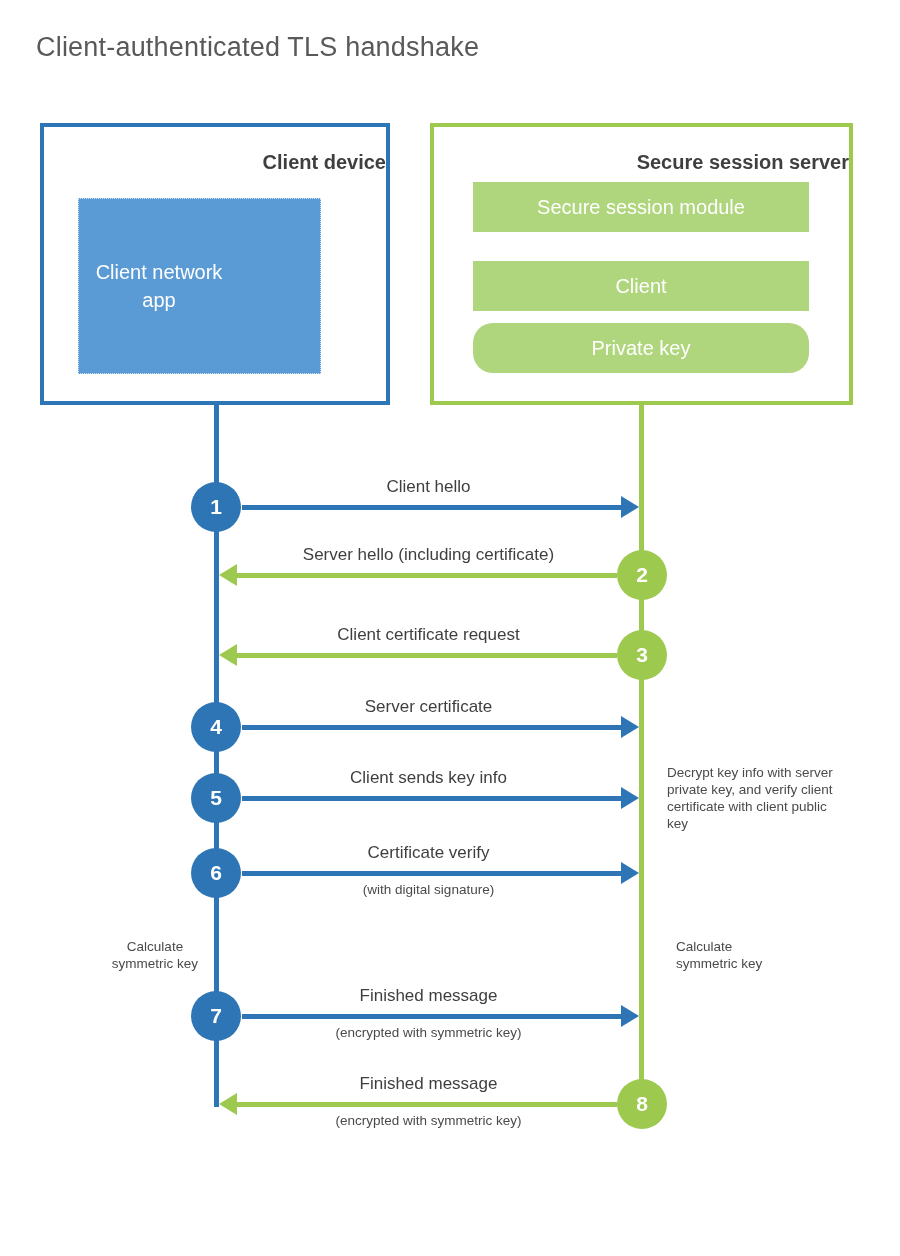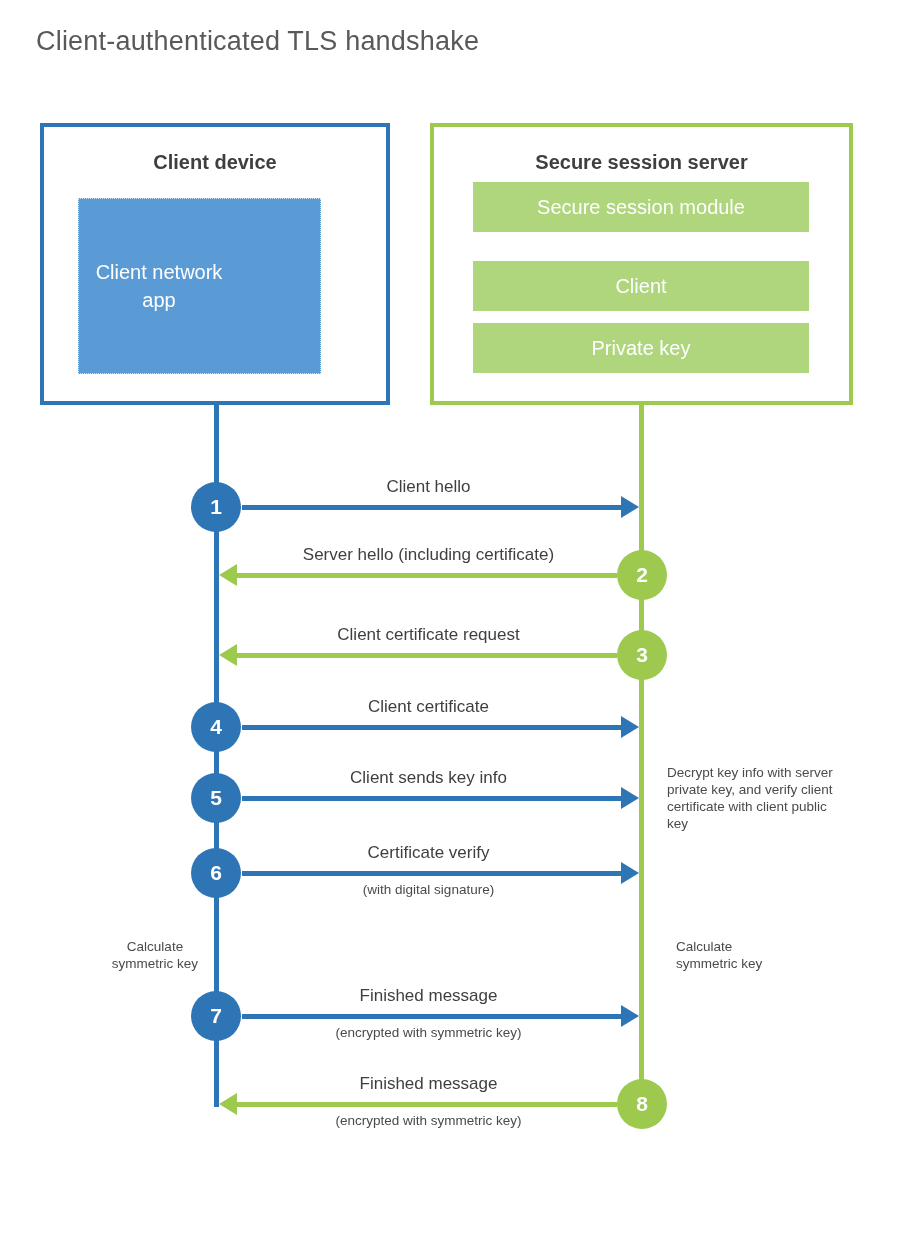--- a/index.html
+++ b/index.html
@@ -14,38 +14,38 @@
   body { background: #fff; font-family: "Liberation Sans", sans-serif; }
   .canvas {
     position: relative;
     width: 900px;
     height: 1256px;
     background: #fff;
     overflow: hidden;
   }
   .page-title {
     position: absolute;
-    left: 36px; top: 26px;
+    left: 36px; top: 32px;
     font-size: 27px;
     font-weight: 400;
     color: var(--text-gray);
     letter-spacing: 0.2px;
   }
   
   .actor {
     position: absolute;
     top: 123px;
     height: 282px;
     background: #fff;
   }
   .actor.client { left: 40px; width: 350px; border: 4px solid var(--blue); }
   .actor.server { left: 430px; width: 423px; border: 4px solid var(--green); }
   .actor-title {
     margin-top: 24px;
-    text-align: center;
+    text-align: right;
     font-size: 20px;
     font-weight: 700;
     color: var(--text-dark);
   }
   .app-box {
     position: absolute;
     left: 34px; top: 71px;
     width: 243px; height: 176px;
     background: var(--blue-light);
     border: 1px dotted #cfe2f3;
@@ -59,21 +59,21 @@
   .module-bar {
     position: absolute;
     left: 39px;
     width: 336px; height: 50px;
     background: var(--green-light);
     display: flex; align-items: center; justify-content: center;
     color: #fff; font-size: 20px;
   }
   .module-bar.m0 { top: 55px; }
   .module-bar.m1 { top: 134px; }
-  .module-bar.m2 { top: 196px; }
+  .module-bar.m2 { top: 196px; border-radius: 20px; }
   
   .lifeline { position: absolute; top: 405px; width: 5px; }
   .lifeline.client { left: 214px; height: 702px; background: var(--blue); }
   .lifeline.server { left: 639px; height: 700px; background: var(--green); }
   
   .step { position: absolute; left: 0; width: 900px; height: 60px; }
   .badge {
     position: absolute; top: 0;
     width: 50px; height: 50px;
     border-radius: 50%;
@@ -154,21 +154,21 @@
       <div class="badge">3</div>
       <div class="arrow-line"></div>
       <div class="arrow-head"></div>
       <div class="msg-label">Client certificate request</div>
 
     </div>
       <div class="step blue right" style="top: 702px;">
       <div class="badge">4</div>
       <div class="arrow-line"></div>
       <div class="arrow-head"></div>
-      <div class="msg-label">Client certificate</div>
+      <div class="msg-label">Server certificate</div>
 
     </div>
       <div class="step blue right" style="top: 773px;">
       <div class="badge">5</div>
       <div class="arrow-line"></div>
       <div class="arrow-head"></div>
       <div class="msg-label">Client sends key info</div>
     </div>
       <div class="step blue right" style="top: 848px;">
       <div class="badge">6</div>

